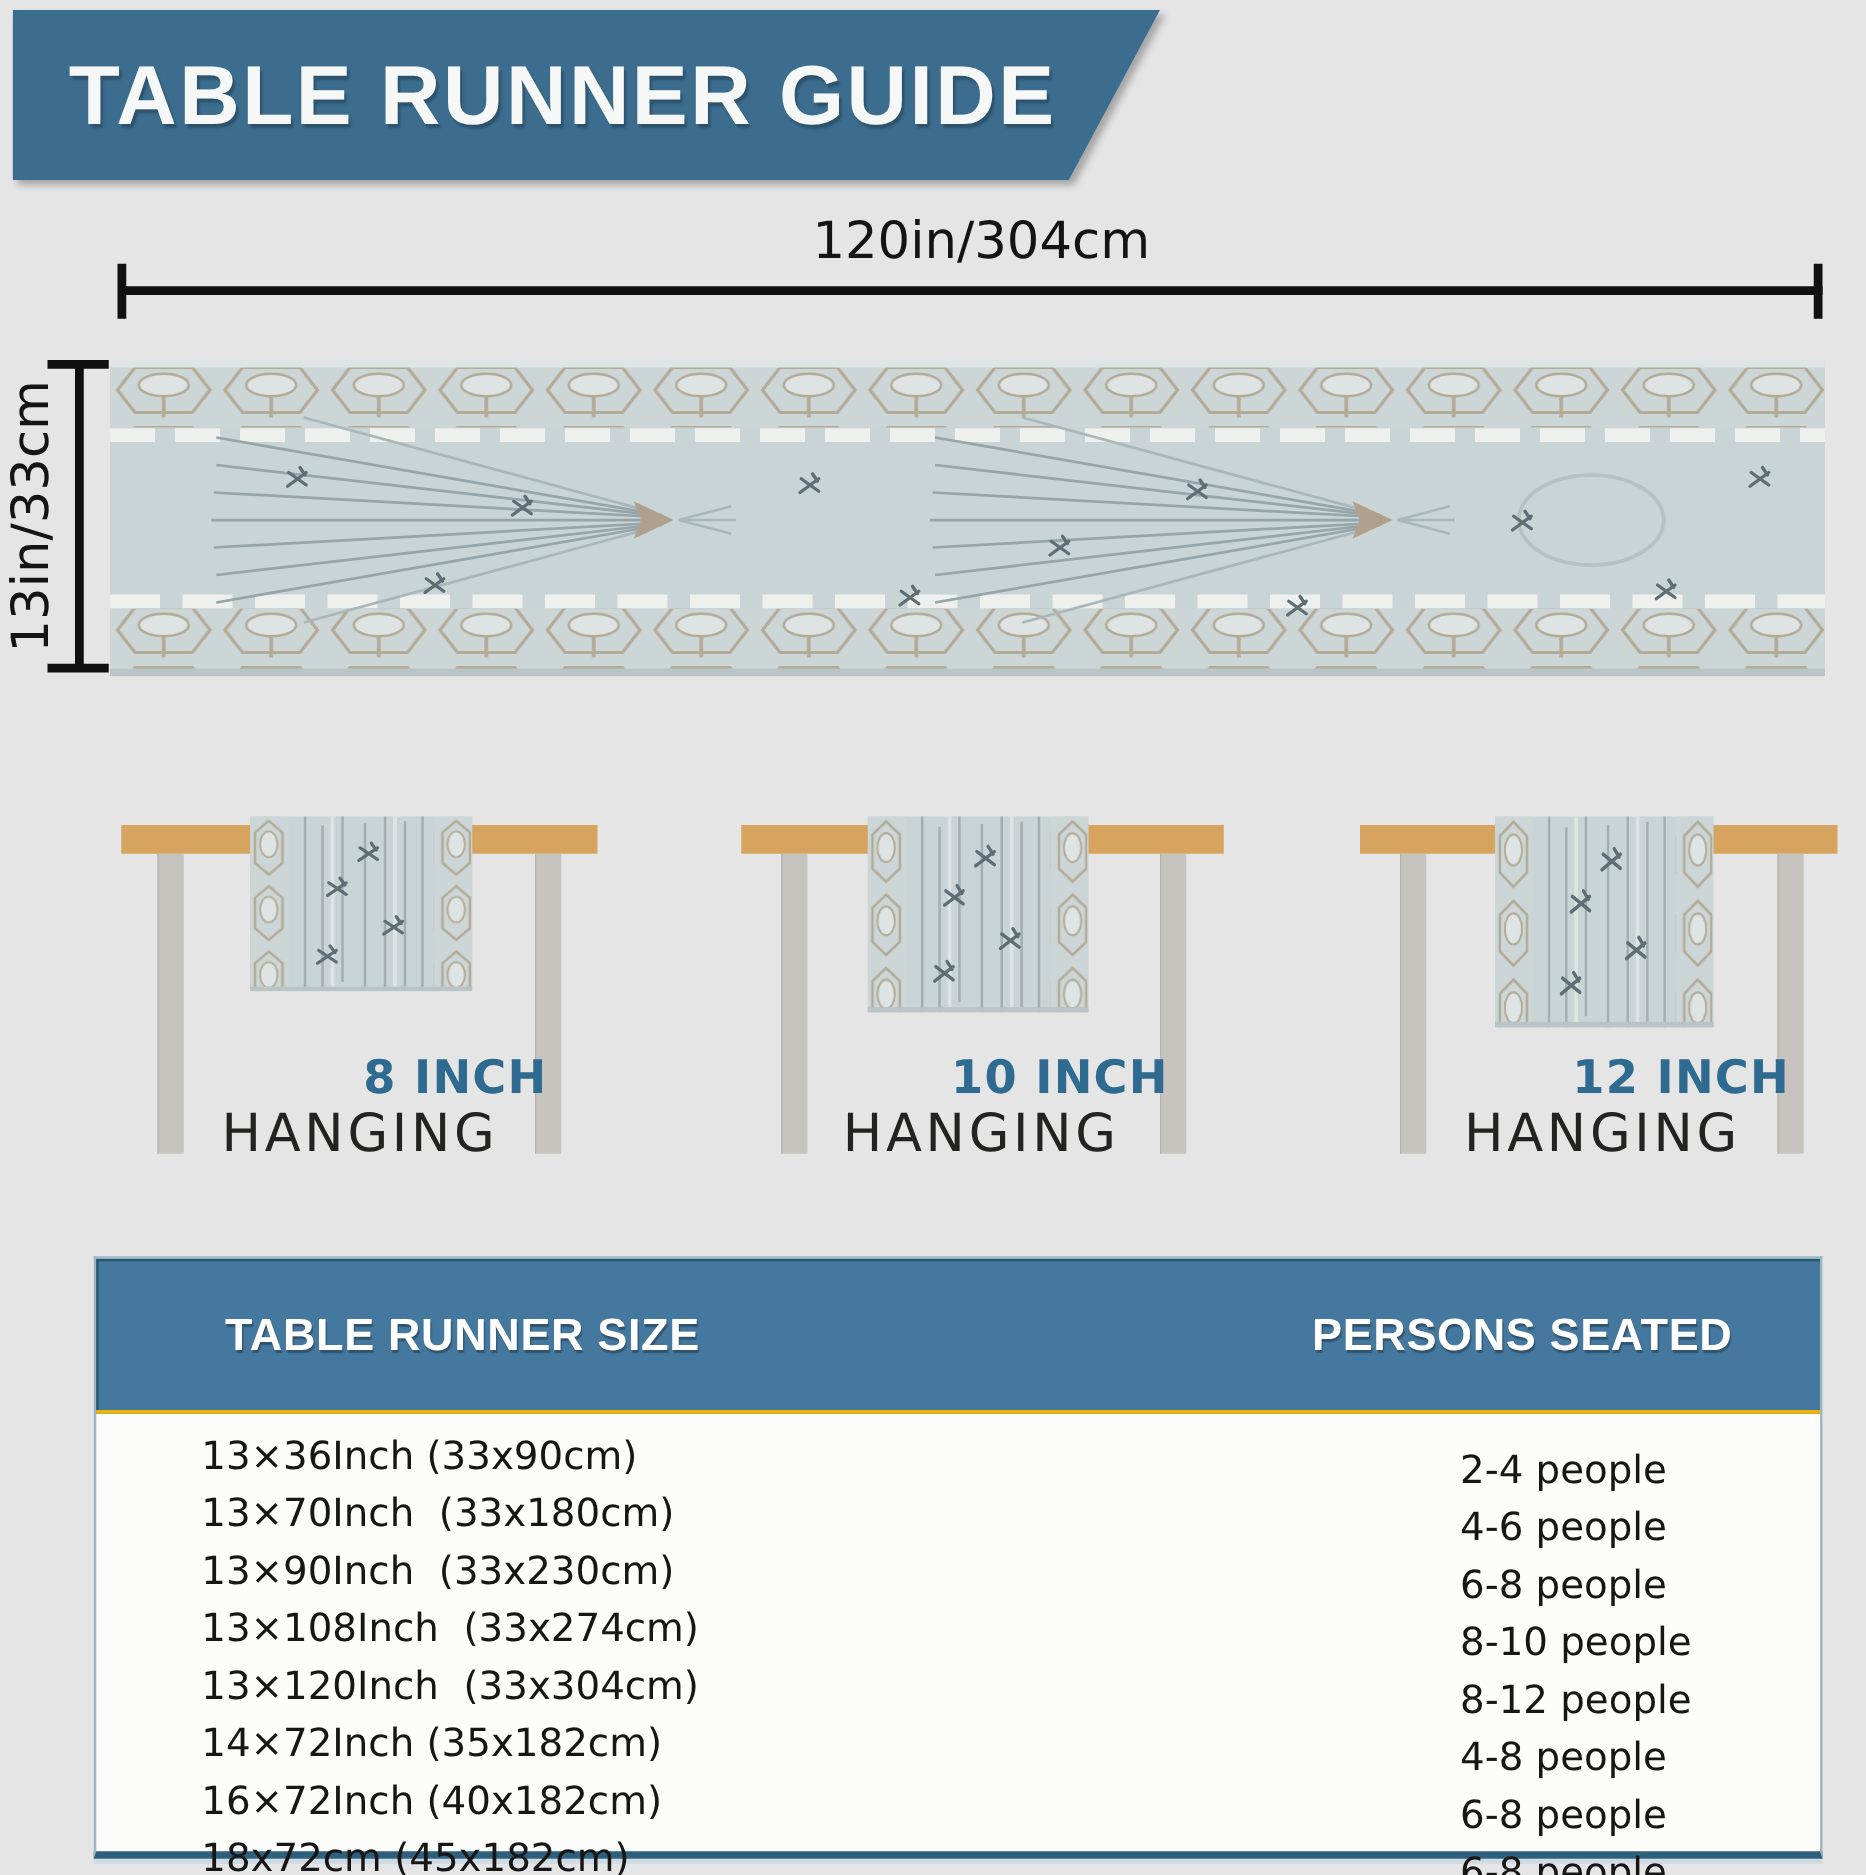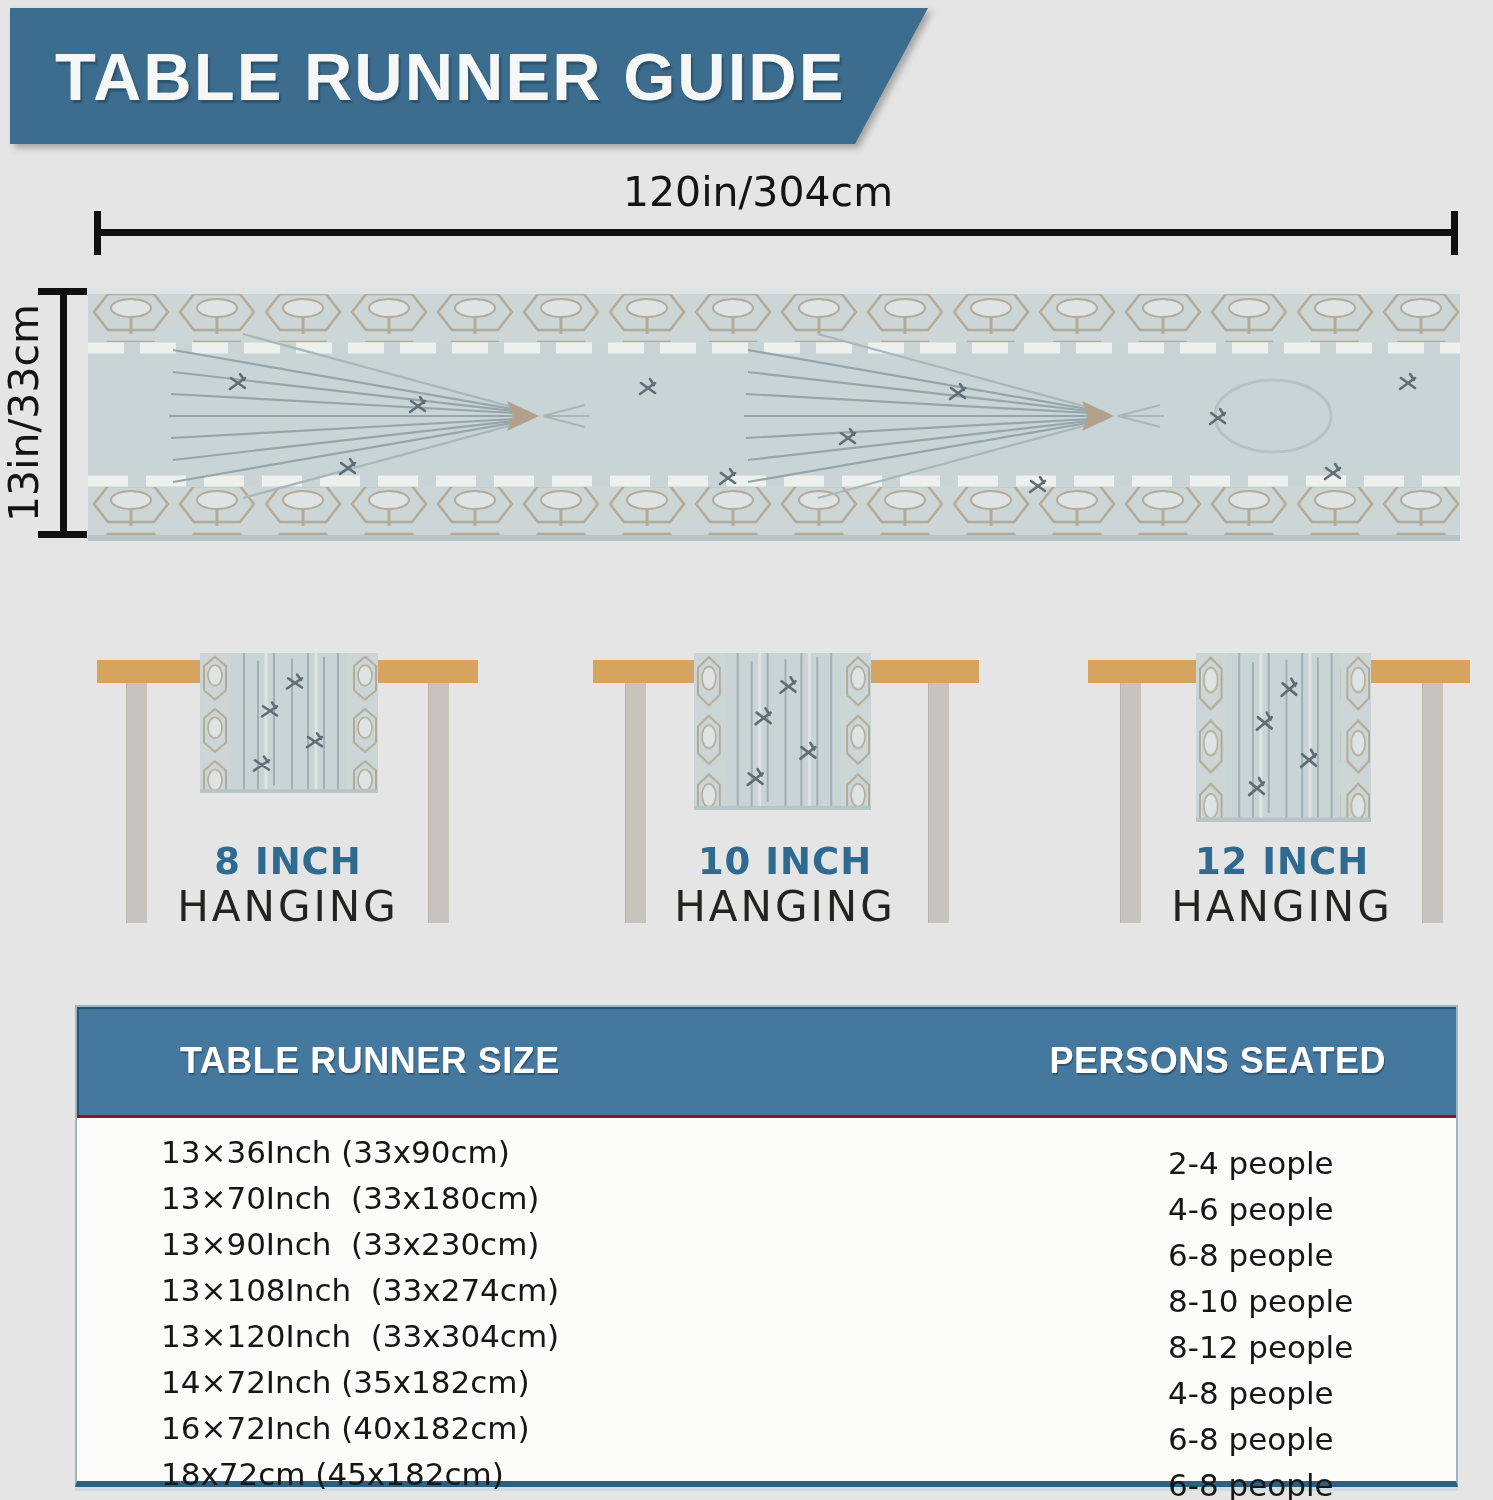--- a/index.html
+++ b/index.html
@@ -12,45 +12,45 @@
           clip-path:polygon(0 0,918px 0,845px 136px,0 136px);
           display:flex;align-items:center;}
   .banner-title{color:#f5f8f7;font-weight:700;font-size:67px;letter-spacing:2px;
           padding-left:45px;font-family:"Liberation Sans",sans-serif;
           text-shadow:2px 3px 2px rgba(0,0,0,0.25);}
 
   
   .dim{position:absolute;background:#101010;}
   .dim-label{position:absolute;color:#141414;font-family:"DejaVu Sans",sans-serif;
           font-size:41px;text-align:center;}
-  .w-label{left:508px;top:168px;width:500px;}
+  .w-label{left:535px;top:168px;width:500px;}
   .h-label{left:-128px;top:391px;width:300px;height:44px;transform:rotate(-90deg);}
   .w-line{left:97px;top:229px;width:1361px;height:7px;}
   .w-cap-l{left:94px;top:211px;width:7px;height:44px;}
   .w-cap-r{left:1451px;top:211px;width:7px;height:44px;}
   .h-line{left:60px;top:290px;width:7px;height:247px;}
   .h-cap-t{left:38px;top:288px;width:49px;height:7px;}
   .h-cap-b{left:38px;top:531px;width:49px;height:7px;}
 
   
   .runner-big{position:absolute;left:88px;top:288px;width:1372px;height:253px;}
 
   
   .tabletop{position:absolute;height:23px;background:#d6a45f;}
   .leg{position:absolute;width:20px;height:240px;top:683px;background:#c7c4c0;border-left:1px solid #b6b3af;}
   .runner-sm{position:absolute;top:653px;}
   .lbl{position:absolute;text-align:center;width:300px;}
-  .lbl-in{font-family:"DejaVu Sans",sans-serif;font-weight:700;font-size:37px;color:#2f6a90;letter-spacing:1px;}
+  .lbl-in{font-family:"DejaVu Sans",sans-serif;font-weight:700;font-size:37px;color:#2f6a90;letter-spacing:1px;text-align:right;}
   .lbl-sub{font-family:"DejaVu Sans",sans-serif;font-size:42px;color:#232321;letter-spacing:3px;}
 
   
   .size-table{position:absolute;left:75px;top:1005px;width:1383px;height:482px;
           background:#fcfcfa;border:2px solid #9cb6c4;border-bottom:6px solid #2e5f7d;
           box-sizing:border-box;box-shadow:0 4px 0 #cfdbe2;}
-  .band{height:111px;background:#45789e;border-bottom:3px solid #7f1d1d;
+  .band{height:124px;background:#45789e;border-bottom:3px solid #eab308;
           display:flex;align-items:center;justify-content:space-between;
           padding:0 70px 0 103px;box-sizing:border-box;
           box-shadow:inset 2px 2px 0 #2a5570;}
   .band-h{color:#ffffff;font-weight:700;font-size:36px;letter-spacing:0.5px;
           font-family:"Liberation Sans",sans-serif;text-shadow:1px 2px 1px rgba(0,0,0,0.3);}
   .rows{position:relative;padding-top:11px;}
   .trow{position:relative;height:46px;}
   .c-size,.c-persons{position:absolute;top:50%;transform:translateY(-50%);
           font-family:"DejaVu Sans",sans-serif;font-size:31px;color:#161616;white-space:pre;}
   .c-size{left:84px;}

